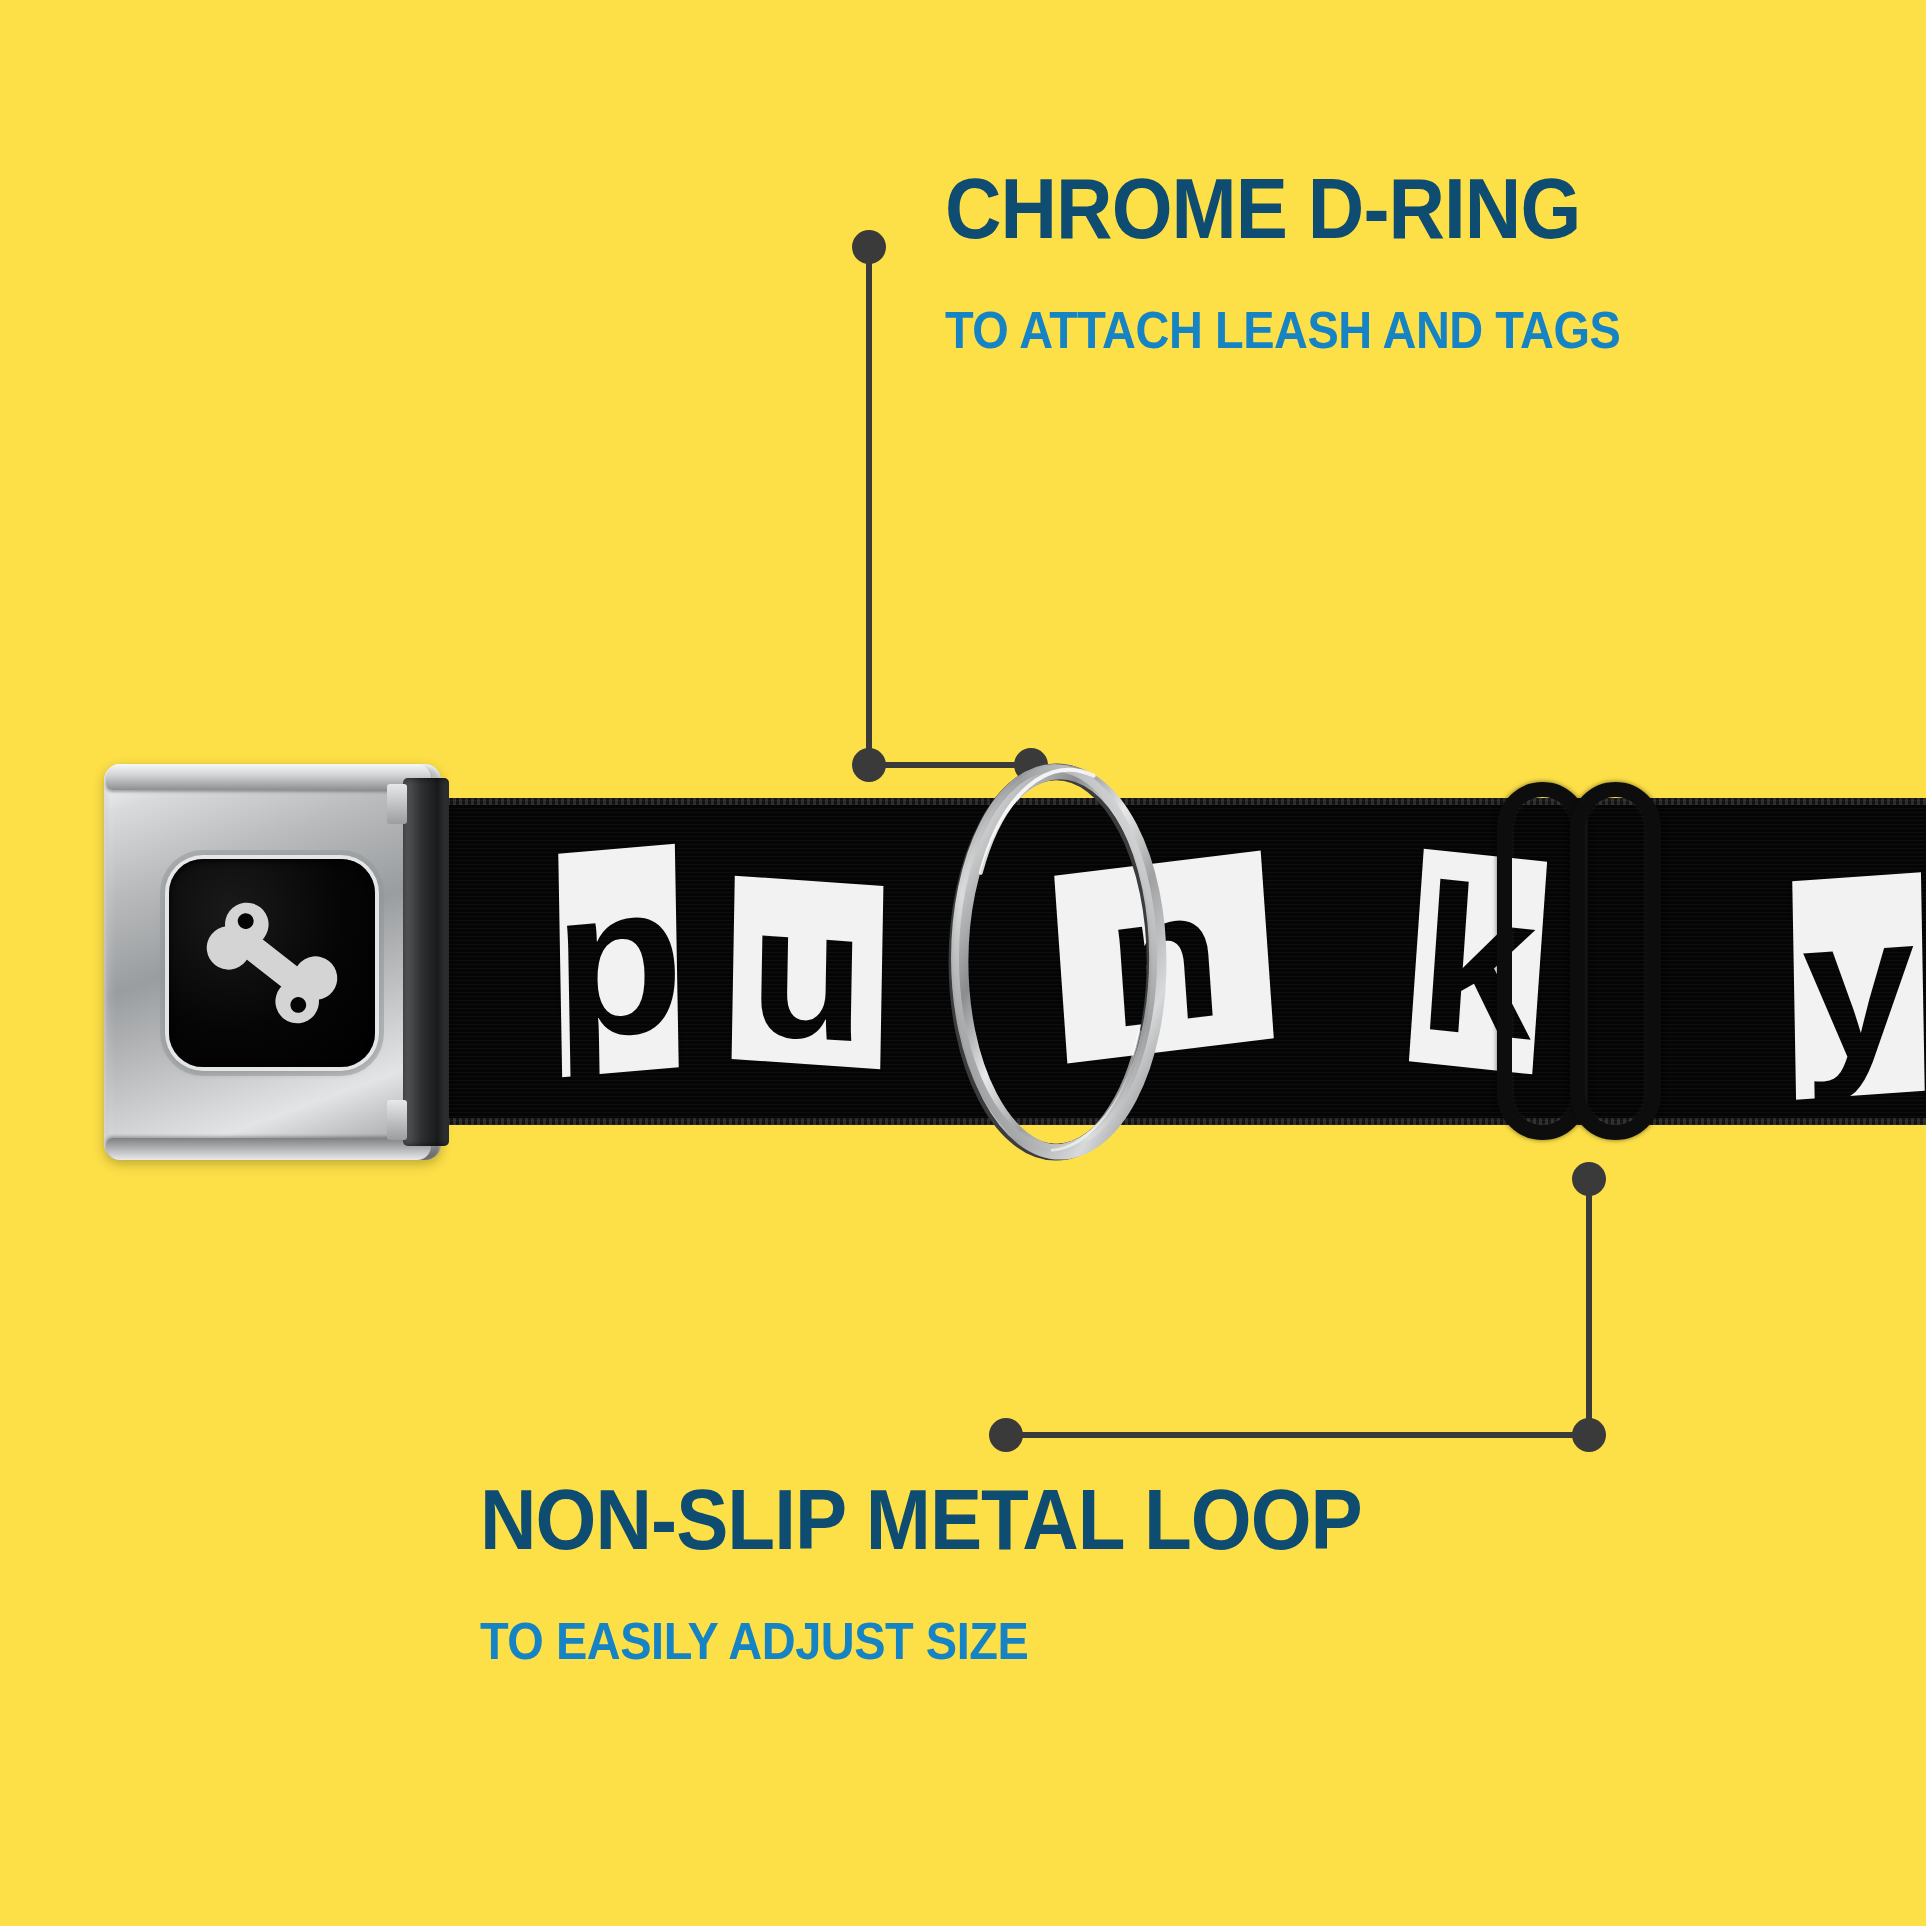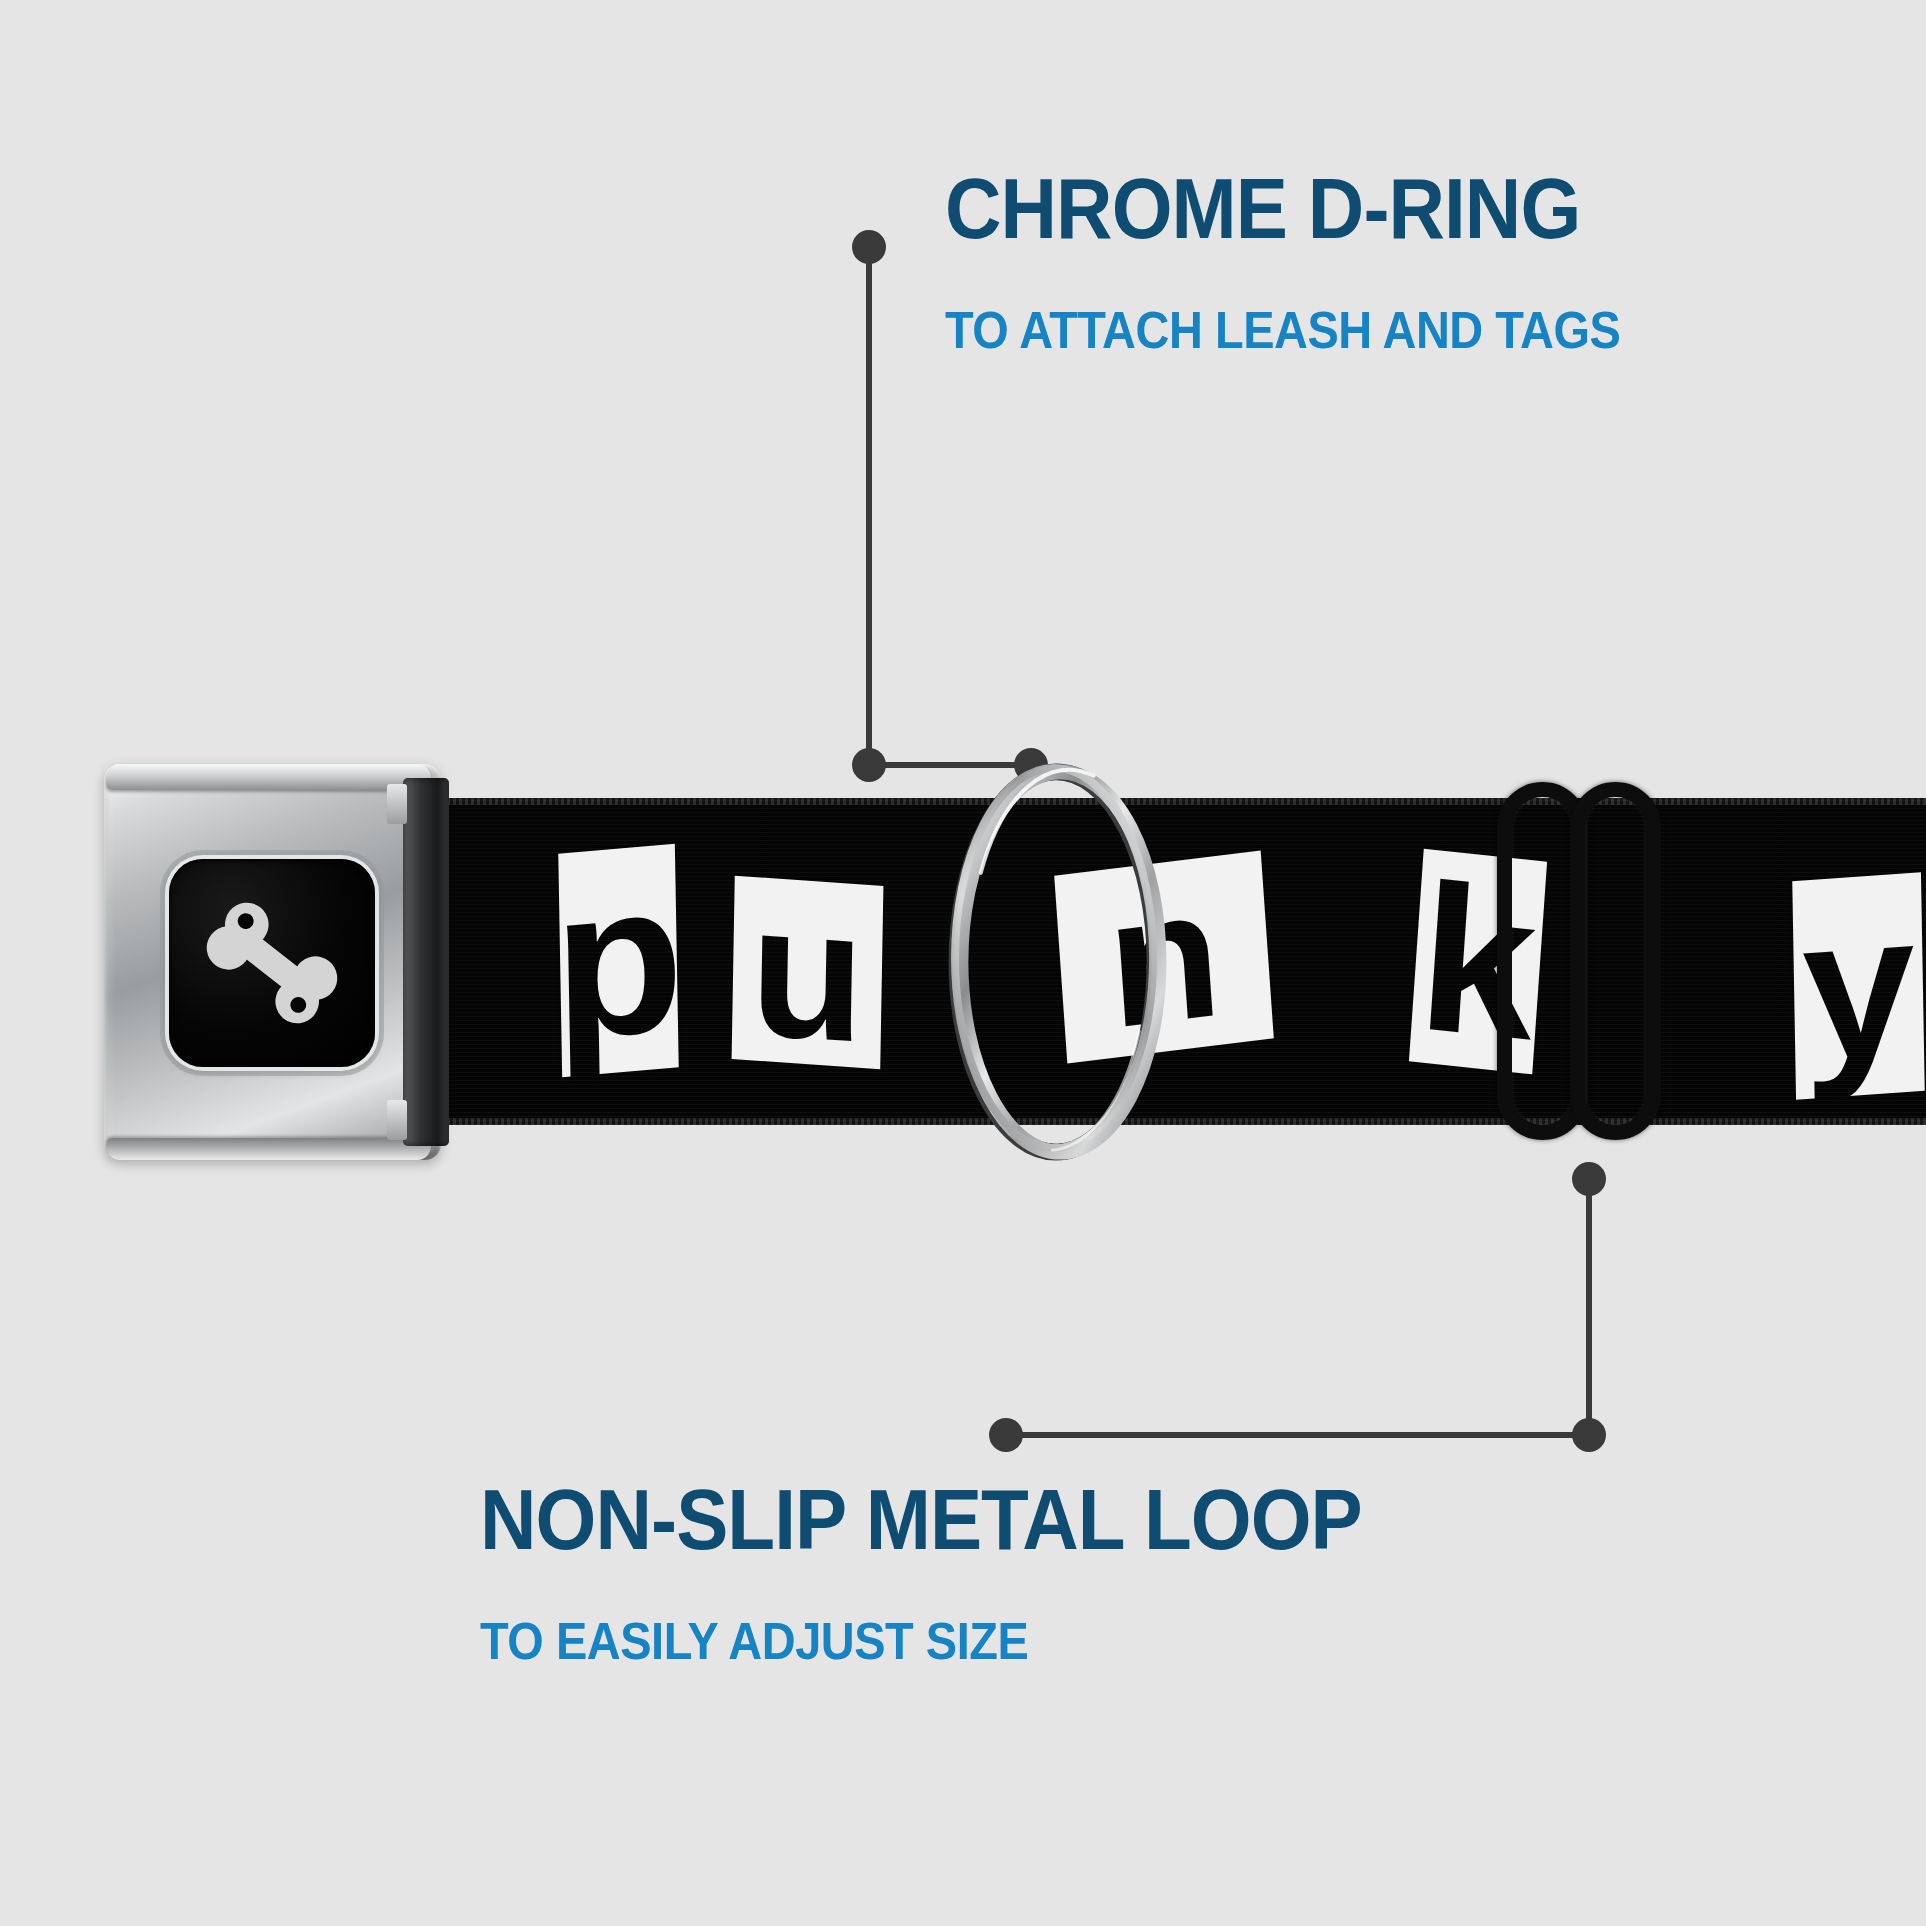--- a/index.html
+++ b/index.html
@@ -5,21 +5,21 @@
 <style>
   html, body {
     margin: 0;
     padding: 0;
     background: #ffffff;
   }
   #stage {
     position: relative;
     width: 1927px;
     height: 1927px;
-    background: #e5e5e5;
+    background: #fde047;
     overflow: hidden;
     font-family: "Liberation Sans", "DejaVu Sans", sans-serif;
   }
 
   
   .callout-title {
     position: absolute;
     font-family: "Liberation Sans Narrow", "Liberation Sans", sans-serif;
     font-weight: 700;
     font-size: 85px;

